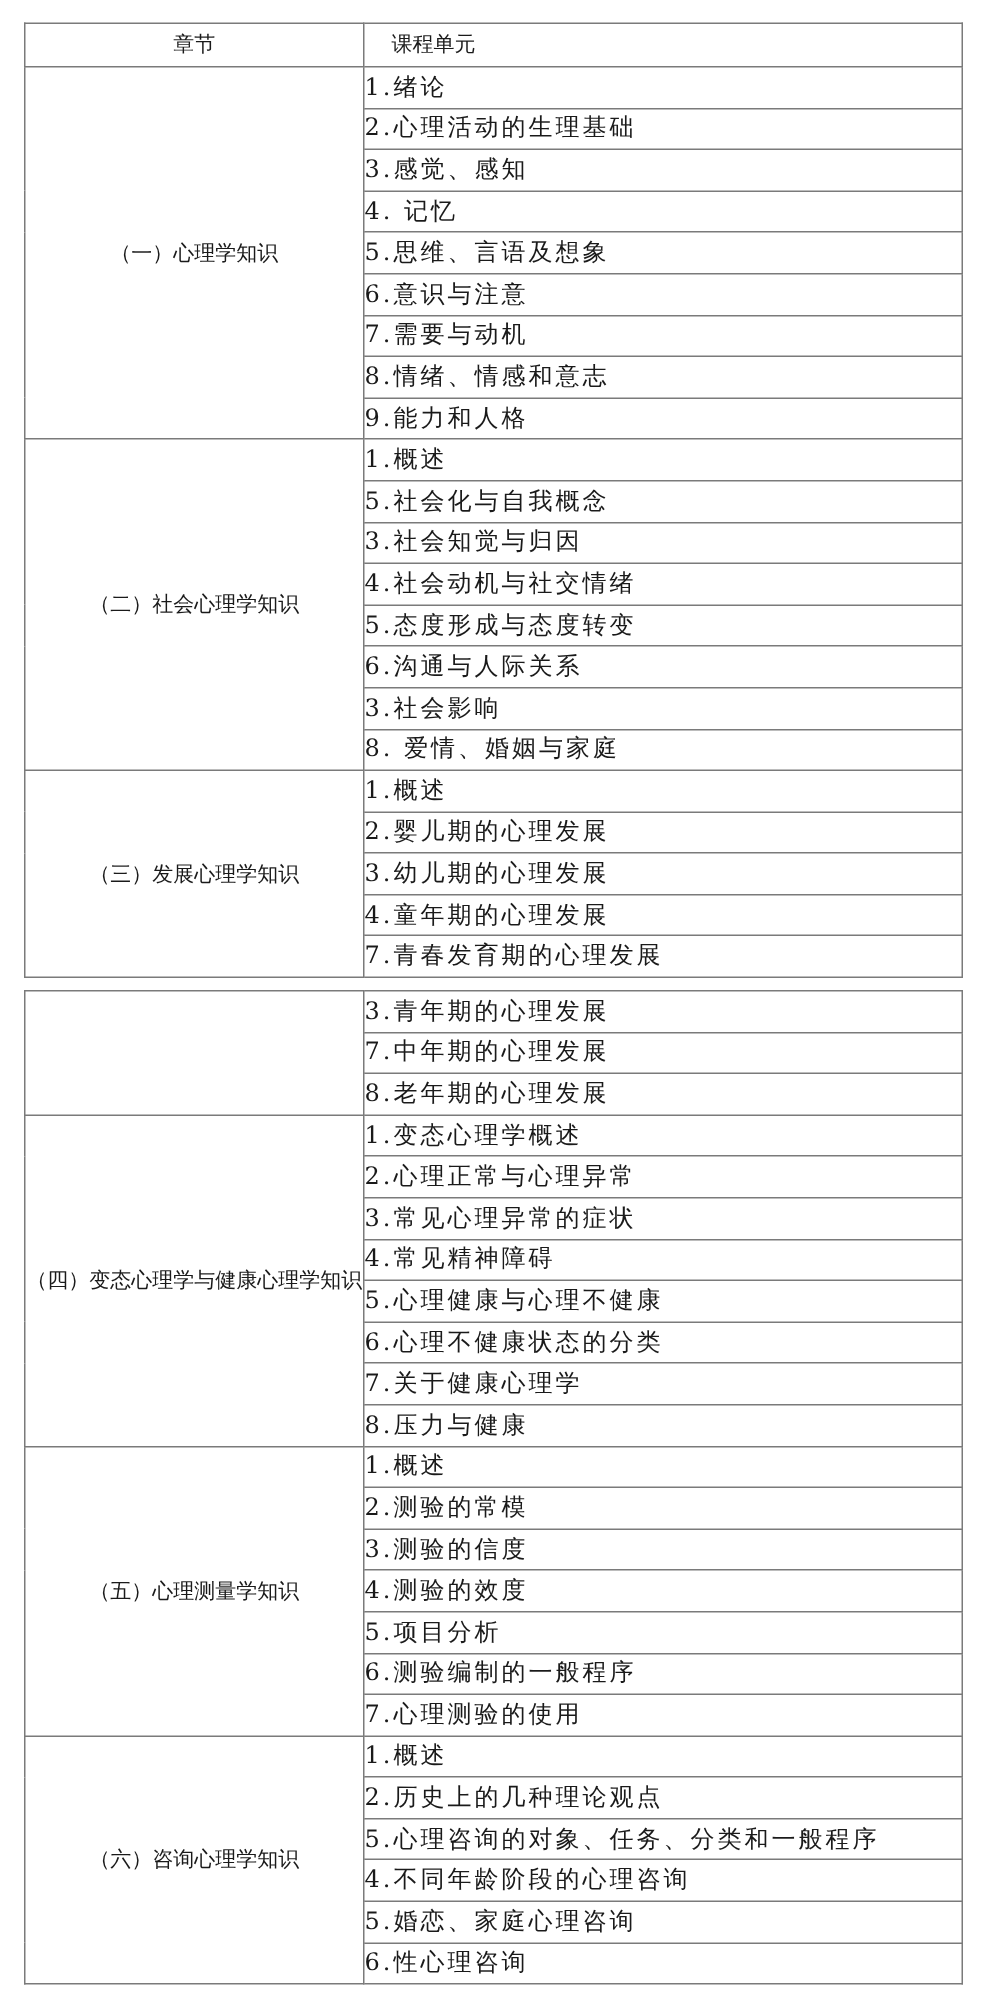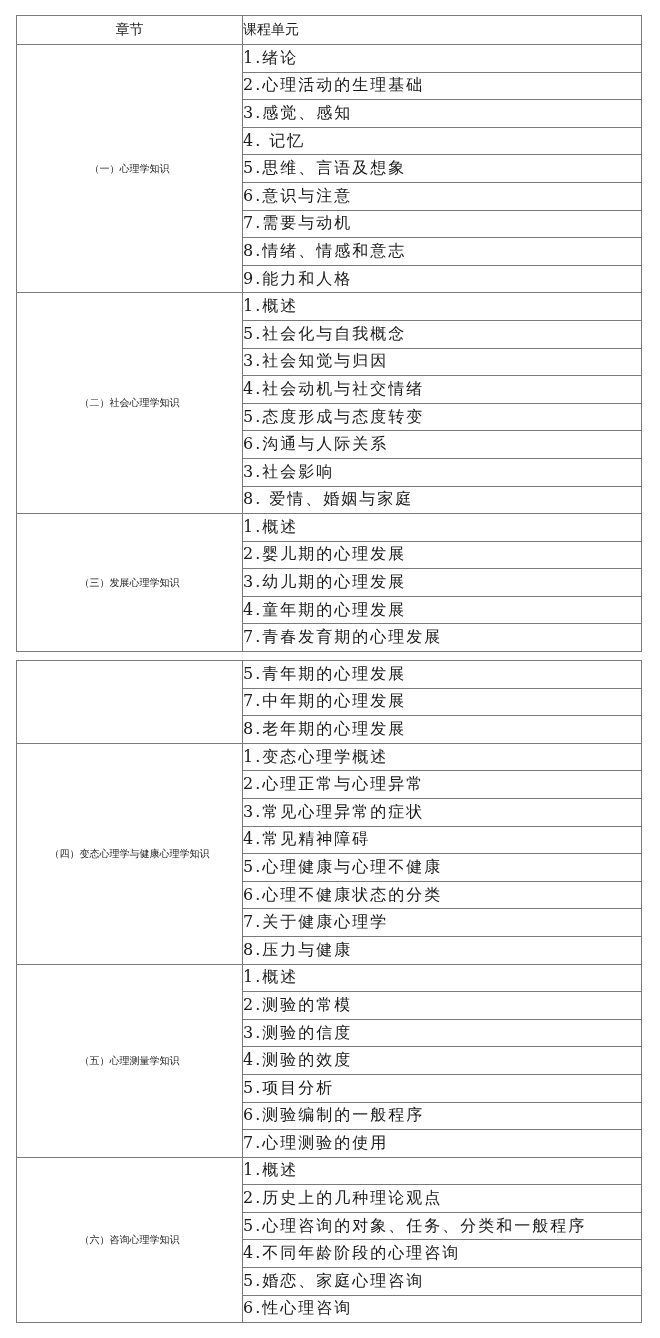--- a/index.html
+++ b/index.html
@@ -6,23 +6,23 @@
   body { width: 660px; height: 1338px; position: relative; overflow: hidden;
          font-family: "DejaVu Serif", "Liberation Serif", serif; color: #1a1a1a; }
   table.syl { position: absolute; left: 16px; width: 625px; border-collapse: collapse;
               table-layout: fixed; }
   table.syl td { border: 1px solid #7a7a7a; padding: 0; }
   table.syl col.c1 { width: 226px; }
   table.syl col.c2 { width: 399px; }
   .hdr td { height: 28px; font-family: "DejaVu Sans", "Liberation Sans", sans-serif;
             font-size: 14px; }
   .hdr td.h1 { text-align: center; }
-  .hdr td.h2 { padding-left: 0; }
+  .hdr td.h2 { padding-left: 18px; }
   td.chap { text-align: center; vertical-align: middle; font-family: "DejaVu Sans", "Liberation Sans", sans-serif;
-            font-size: 10px; line-height: 20px; padding: 0 6px; }
+            font-size: 14px; line-height: 20px; padding: 0 6px; }
   td.unit { height: 26.6px; padding-left: 8px; font-size: 16px; letter-spacing: 2px;
             white-space: nowrap; }
   #t1 { top: 15px; border-bottom: 1.5px solid #333; }
   #t2 { top: 660px; border-bottom: 1.5px solid #333; }
   #t1, #t2 { outline: none; }
 </style>
 </head>
 <body>
 
 <table class="syl" id="t1">
@@ -108,21 +108,21 @@
 </table>
 
 <table class="syl" id="t2">
   <colgroup>
       <col class="c1">
       <col class="c2">
     </colgroup>
   <tbody id="t2body">
       <tr>
         <td class="chap" rowspan="3"></td>
-        <td class="unit">5.青年期的心理发展</td>
+        <td class="unit">3.青年期的心理发展</td>
       </tr>
       <tr>
         <td class="unit">7.中年期的心理发展</td>
       </tr>
       <tr>
         <td class="unit">8.老年期的心理发展</td>
       </tr>
       <tr>
         <td class="chap" rowspan="8">（四）变态心理学与健康心理学知识</td>
         <td class="unit">1.变态心理学概述</td>

